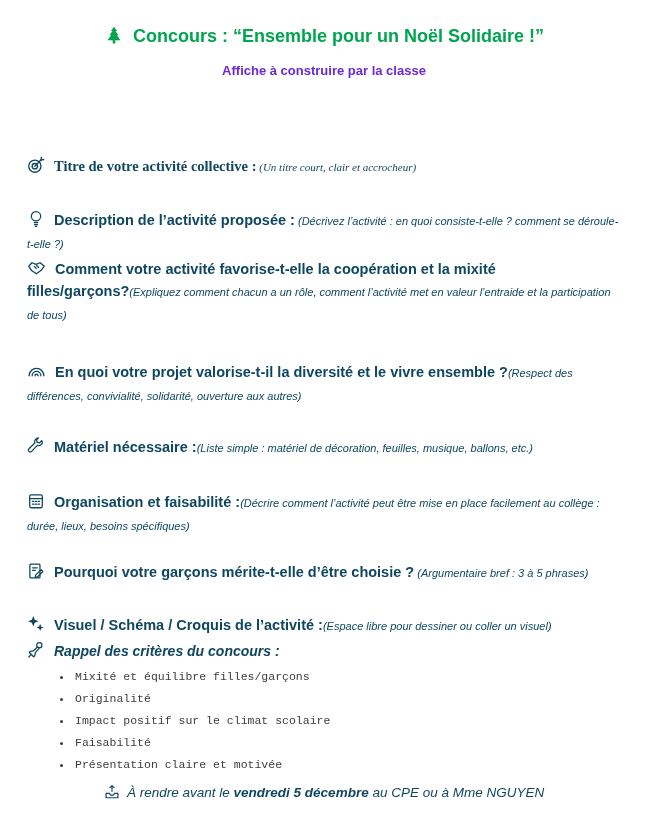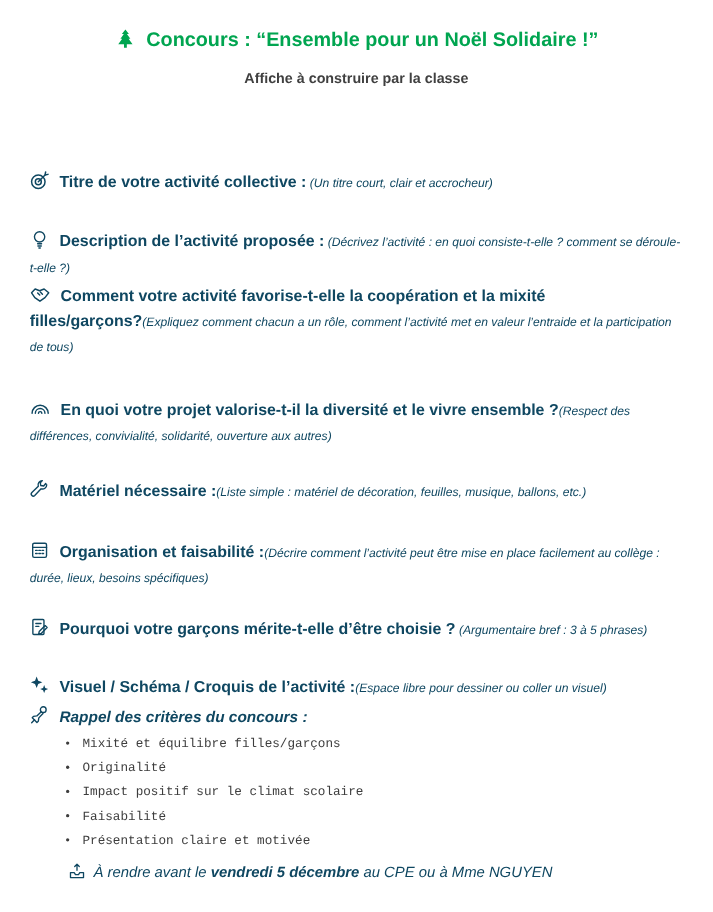--- a/index.html
+++ b/index.html
@@ -8,46 +8,46 @@
     font-family:"Liberation Sans",sans-serif;color:#0F4761;overflow:hidden;
   }
   
   .doc-title{
     position:absolute;top:24px;left:0;width:648px;text-align:center;
     font-size:18px;font-weight:bold;color:#00A550;line-height:24px;
   }
   .doc-title .ic{vertical-align:-4px;margin-right:9px;}
   .doc-subtitle{
     position:absolute;top:63px;left:0;width:648px;text-align:center;
-    font-size:13px;font-weight:bold;color:#404040;
+    font-size:13px;font-weight:bold;color:#6d28d9;
   }
   
   .sec{
     position:absolute;left:27px;width:597px;
     font-size:14.5px;line-height:22px;color:#0F4761;
   }
   .sec .ic{vertical-align:-3px;margin-right:9px;}
   .sec .title{font-weight:bold;white-space:pre-wrap;}
   .sec .hint{font-size:11px;font-style:italic;font-weight:normal;}
-  .s1{top:93px;}  .s2{top:155px;} .s3{top:209px;} .s4{top:258px;}
+  .s1{top:93px;}  .s2{top:155px;font-family:Liberation Serif, serif;} .s3{top:209px;} .s4{top:258px;}
   .s5{top:361px;} .s6{top:436px;} .s7{top:491px;} .s8{top:561px;} .s9{top:614px;}
   
   .criteria-title{
     position:absolute;top:640px;left:27px;width:597px;
     font-size:14px;font-style:italic;font-weight:600;color:#0F4761;line-height:22px;
   }
   .criteria-title .ic{vertical-align:-3px;margin-right:9px;}
   .criteria-list{
     position:absolute;top:665px;left:57px;width:540px;margin:0;padding:0 0 0 16px;
     color:#3D3D3D;font-size:11.5px;line-height:15px;
   }
   .criteria-list li{margin:4px 0 7px 0;padding-left:2px;font-family:Liberation Mono, monospace;}
   
   .deadline{
-    position:absolute;top:784px;left:0;width:640px;padding-left:62px;box-sizing:border-box;
+    position:absolute;top:784px;left:0;width:640px;padding-left:104px;box-sizing:border-box;
     font-size:13.5px;font-style:italic;color:#0F4761;line-height:18px;
   }
   .deadline .ic{vertical-align:-3px;margin-right:7px;font-style:normal;}
   .deadline b{font-weight:bold;}
   
   .ic{display:inline-block;}
   .ic svg{display:block;}
 </style>
 </head>
 <body>

